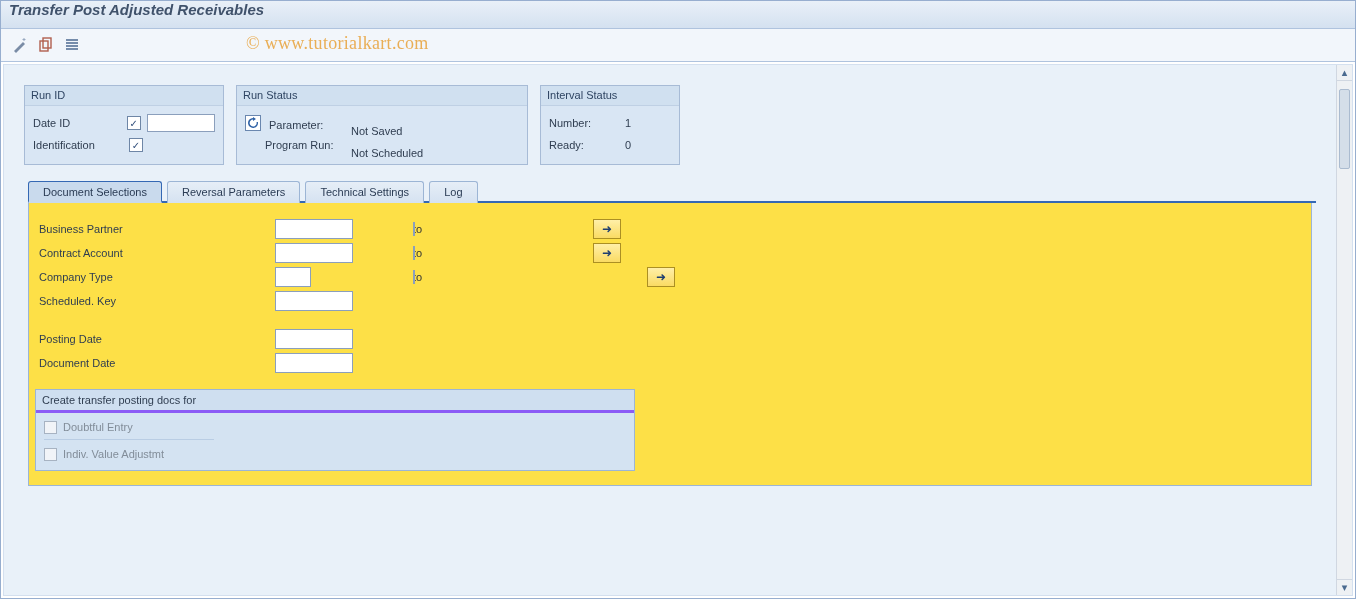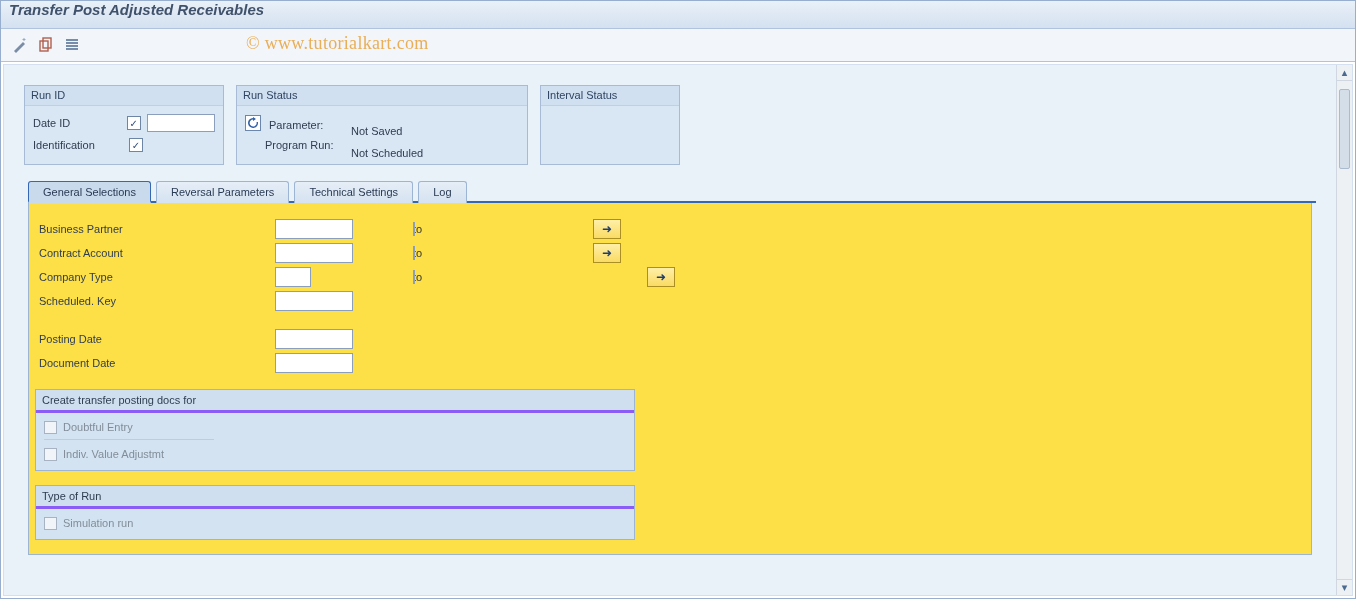--- a/index.html
+++ b/index.html
@@ -340,25 +340,35 @@
               <span class="glabel" style="padding-left:20px;">
                 <span>Program Run:</span>
               </span>
               <span class="gval">Not Scheduled</span>
             </div>
           </div>
         </div>
 
         <div class="groupbox g-int" style="width:140px;">
           <div class="groupbox-title">Interval Status</div>
+          <div class="groupbox-body">
+            <div class="grow">
+              <span class="glabel">Number:</span>
+              <span class="gval">1</span>
+            </div>
+            <div class="grow">
+              <span class="glabel">Ready:</span>
+              <span class="gval">0</span>
+            </div>
+          </div>
         </div>
       </div>
 
       <div class="tabstrip">
-        <span class="tab active">General Selections</span>
+        <span class="tab active">Document Selections</span>
         <span class="tab">Reversal Parameters</span>
         <span class="tab">Technical Settings</span>
         <span class="tab">Log</span>
       </div>
 
       <div class="tab-panel">
 
         <div class="frow">
           <span class="flabel">Business Partner</span>
           <span class="fin finput-m"></span>
@@ -414,29 +424,20 @@
               <span>Doubtful Entry</span>
             </div>
             <hr>
             <div class="ckrow">
               <span class="ck"></span>
               <span>Indiv. Value Adjustmt</span>
             </div>
           </div>
         </div>
 
-        <div class="inner-group">
-          <div class="inner-group-title">Type of Run</div>
-          <div class="inner-group-body">
-            <div class="ckrow">
-              <span class="ck"></span>
-              <span>Simulation run</span>
-            </div>
-          </div>
-        </div>
 
       </div>
     </div>
 
     <div class="scrollbar-right">
       <div class="scroll-arrow-up">▴</div>
       <div class="scroll-thumb"></div>
       <div class="scroll-arrow-down">▾</div>
     </div>
 

